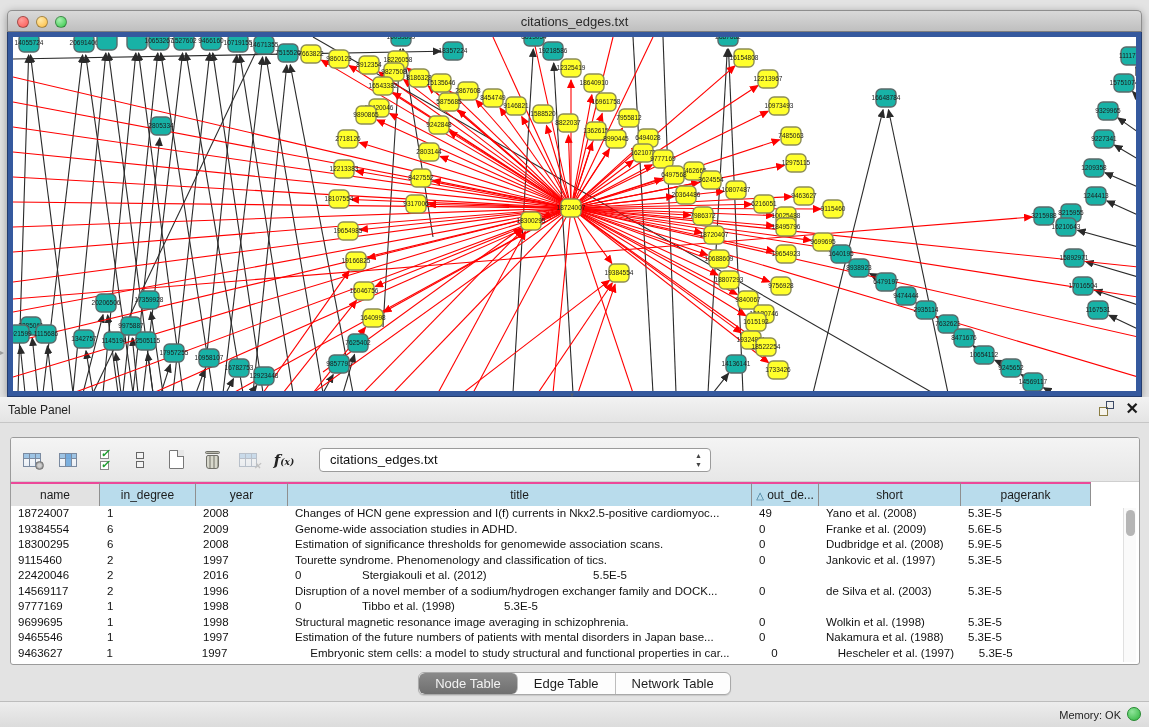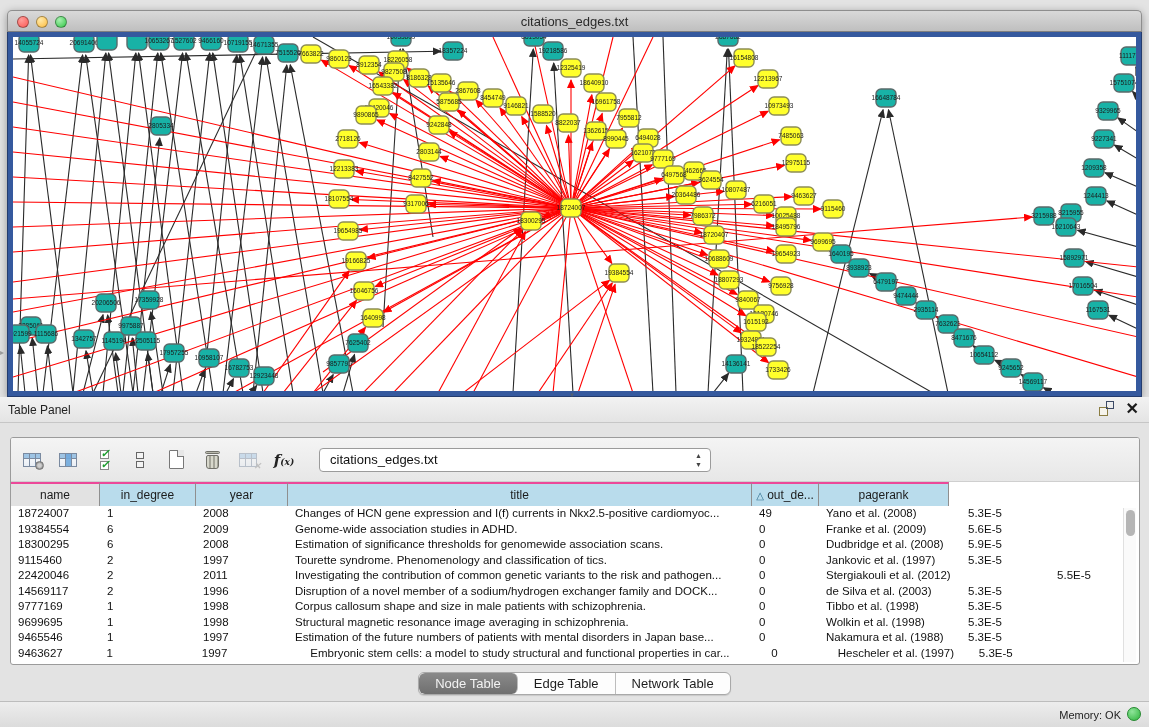--- a/index.html
+++ b/index.html
@@ -598,20 +598,21 @@
         <span class="stepper">▲<br>▼</span>
       </div>
     </div>
 
     <div class="thead" id="thead">
         <div class="th gray" style="width: 89px;">name</div>
         <div class="th" style="width: 96px;">in_degree</div>
         <div class="th" style="width: 92px;">year</div>
         <div class="th" style="width: 464px;">title</div>
         <div class="th" style="width: 67px;"><span class="sortmark">△</span> out_de...</div>
+        <div class="th" style="width: 142px;">short</div>
         <div class="th" style="width: 130px;">pagerank</div>
       </div>
     <div class="tbody" id="tbody">
         <div class="trow">
           <div class="td" style="width: 89px;">18724007</div>
           <div class="td" style="width: 96px;">1</div>
           <div class="td" style="width: 92px;">2008</div>
           <div class="td" style="width: 464px;">Changes of HCN gene expression and I(f) currents in Nkx2.5-positive cardiomyoc...</div>
           <div class="td" style="width: 67px;">49</div>
           <div class="td" style="width: 142px;">Yano et al. (2008)</div>
@@ -640,40 +641,38 @@
           <div class="td" style="width: 96px;">2</div>
           <div class="td" style="width: 92px;">1997</div>
           <div class="td" style="width: 464px;">Tourette syndrome. Phenomenology and classification of tics.</div>
           <div class="td" style="width: 67px;">0</div>
           <div class="td" style="width: 142px;">Jankovic et al. (1997)</div>
           <div class="td" style="width: 130px;">5.3E-5</div>
         </div>
         <div class="trow">
           <div class="td" style="width: 89px;">22420046</div>
           <div class="td" style="width: 96px;">2</div>
-          <div class="td" style="width: 92px;">2011</div>
-          <div class="td" style="width: 464px;">Investigating the contribution of common genetic variants to the risk and pathogen...</div>
+          <div class="td" style="width: 92px;">2016</div>
           <div class="td" style="width: 67px;">0</div>
           <div class="td" style="width: 142px;">Stergiakouli et al. (2012)</div>
           <div class="td" style="width: 130px; text-align: right;">5.5E-5</div>
         </div>
         <div class="trow">
           <div class="td" style="width: 89px;">14569117</div>
           <div class="td" style="width: 96px;">2</div>
           <div class="td" style="width: 92px;">1996</div>
           <div class="td" style="width: 464px;">Disruption of a novel member of a sodium/hydrogen exchanger family and DOCK...</div>
           <div class="td" style="width: 67px;">0</div>
           <div class="td" style="width: 142px;">de Silva et al. (2003)</div>
           <div class="td" style="width: 130px;">5.3E-5</div>
         </div>
         <div class="trow">
           <div class="td" style="width: 89px;">9777169</div>
           <div class="td" style="width: 96px;">1</div>
           <div class="td" style="width: 92px;">1998</div>
-          <div class="td" style="width: 464px;">Corpus callosum shape and size in male patients with schizophrenia.</div>
           <div class="td" style="width: 67px;">0</div>
           <div class="td" style="width: 142px;">Tibbo et al. (1998)</div>
           <div class="td" style="width: 130px;">5.3E-5</div>
         </div>
         <div class="trow">
           <div class="td" style="width: 89px;">9699695</div>
           <div class="td" style="width: 96px;">1</div>
           <div class="td" style="width: 92px;">1998</div>
           <div class="td" style="width: 464px;">Structural magnetic resonance image averaging in schizophrenia.</div>
           <div class="td" style="width: 67px;">0</div>

